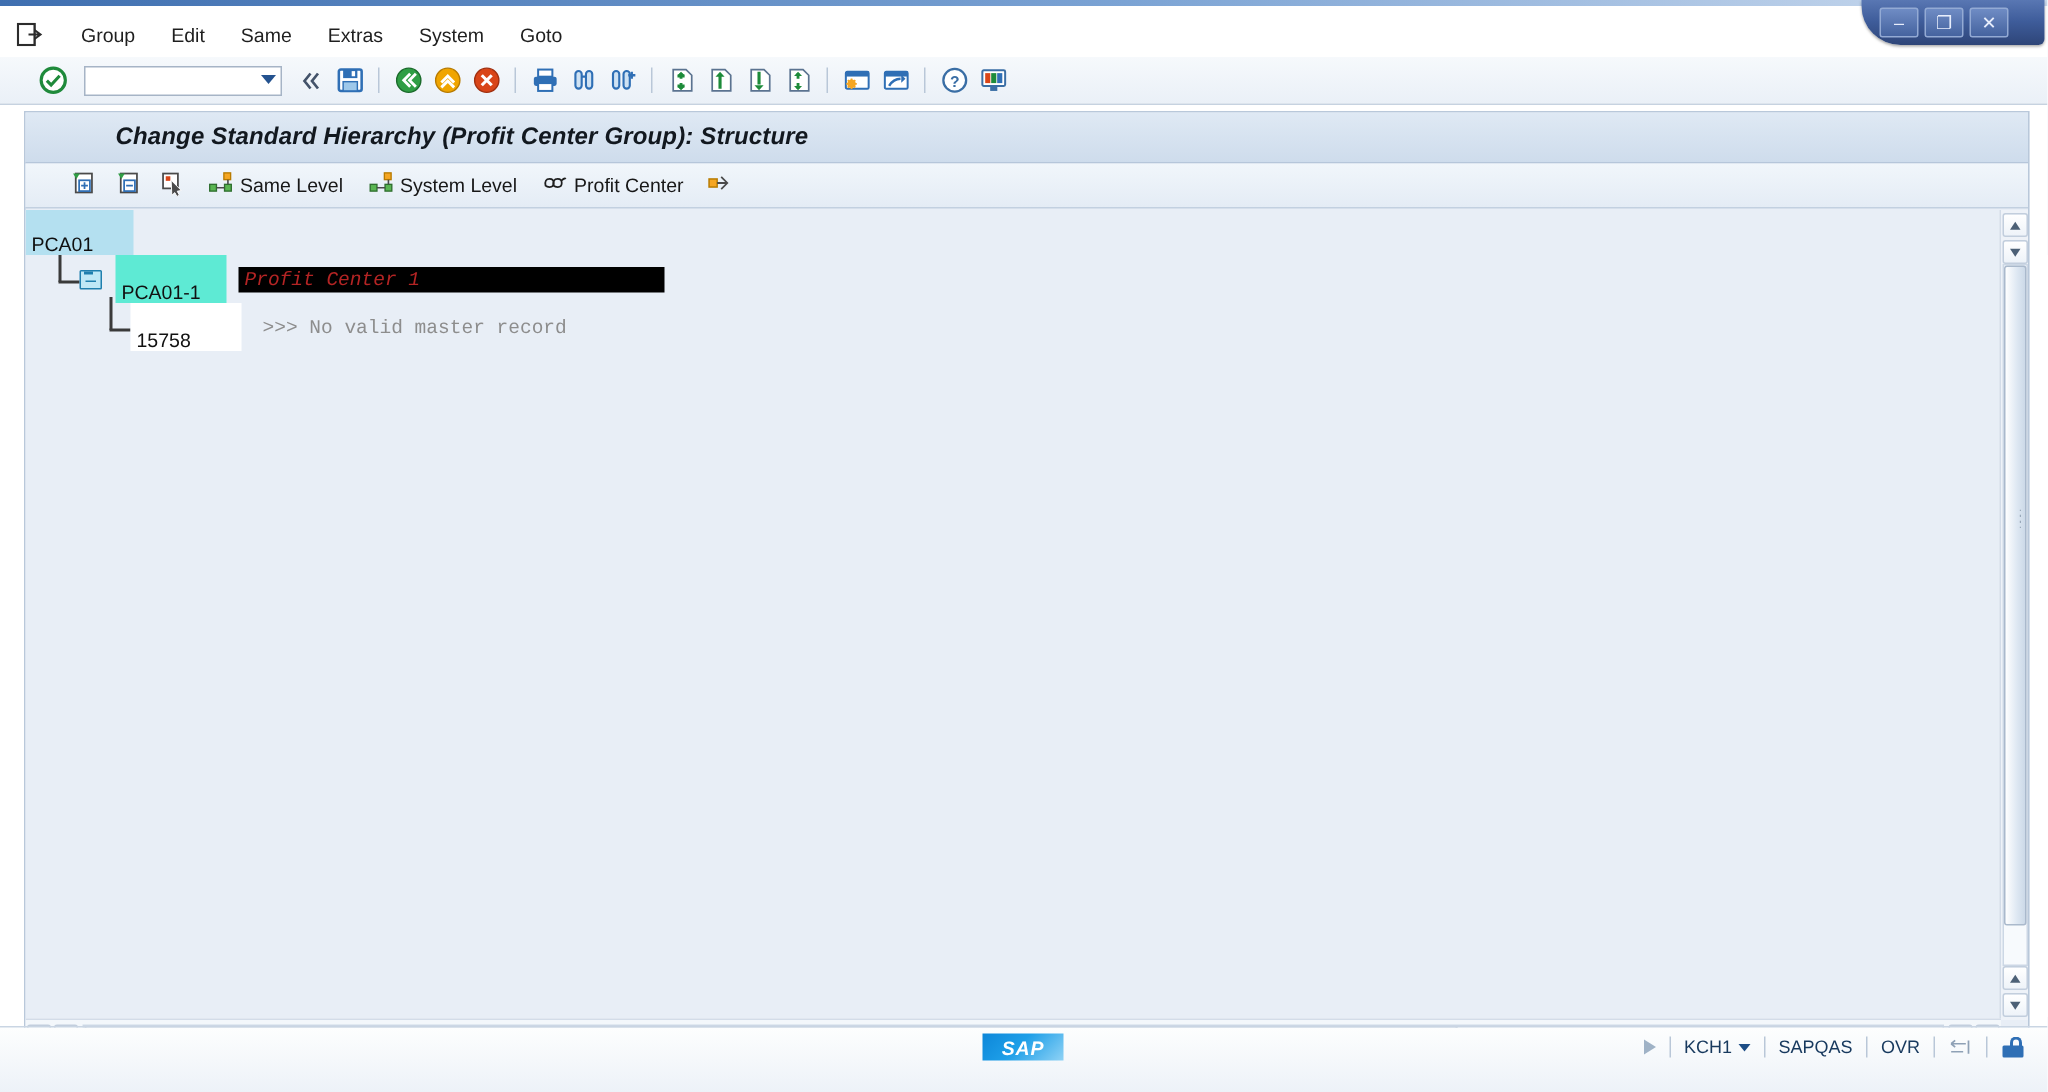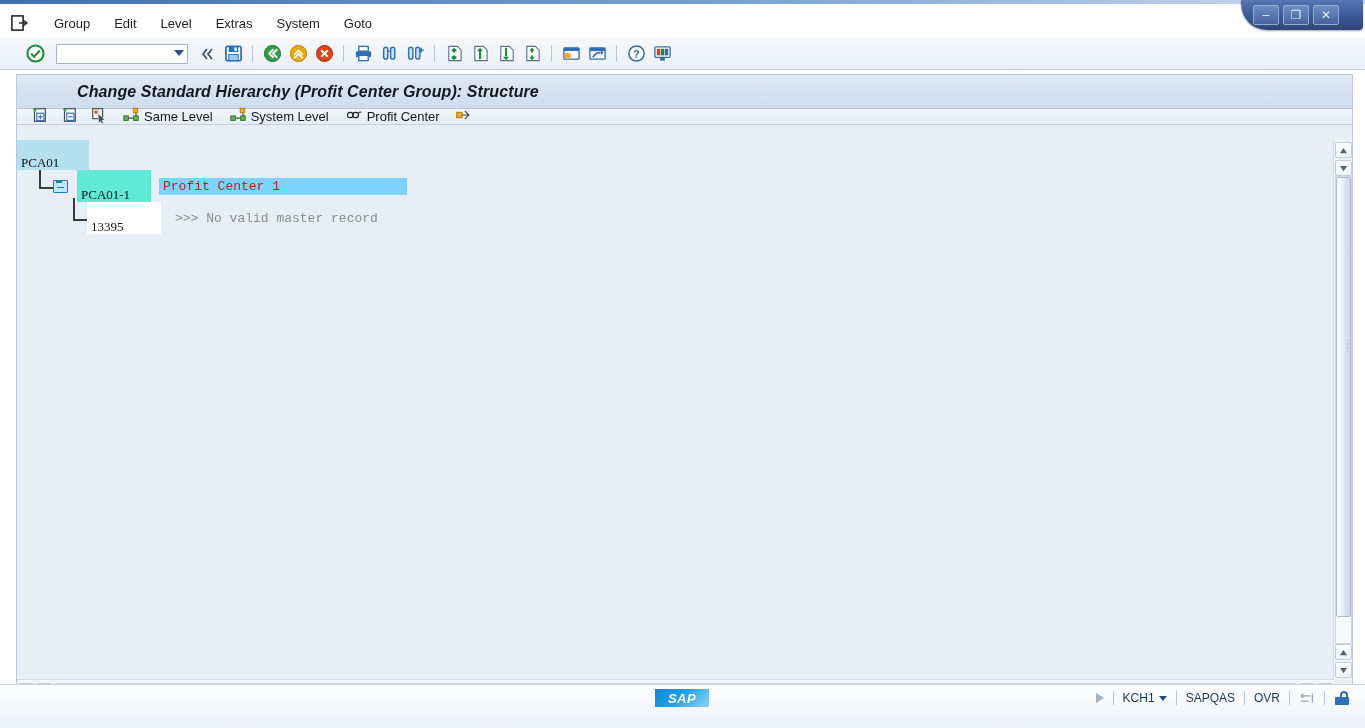--- a/index.html
+++ b/index.html
@@ -96,24 +96,24 @@
     background: linear-gradient(to bottom, #dfe9f4 0%, #cedcec 100%);
     border-bottom: 1px solid #b6c6da;
     display: flex; align-items: center; padding-left: 14px;
   }
   .page-title span {
     font-size: 16px; font-weight: bold; font-style: italic; color: #12181f;
     letter-spacing: .1px;
     margin-left: 46px;
   }
   .app-toolbar {
-    height: 16px; width: 100%;
+    height: 30px; width: 100%;
     background: linear-gradient(to bottom, #f1f6fb 0%, #e4ecf5 100%);
     border-bottom: 1px solid #c2d0e0;
-    display: flex; align-items: center; padding-left: 8px; gap: 2px;
+    display: flex; align-items: center; padding-left: 24px; gap: 2px;
   }
   .atb-btn {
     height: 24px; display: flex; align-items: center; gap: 4px;
     padding: 0 6px; cursor: pointer; border: 1px solid transparent;
     border-radius: 2px; font-size: 13px; color: #171717; white-space: nowrap;
   }
   .atb-icononly { padding: 0 4px; }
 
   
   .tree-area {
@@ -121,35 +121,35 @@
     width: 1317px; height: 540px;
     background: #e8eef6; overflow: hidden;
   }
   .tree-row {
     position: absolute; height: 18px; display: flex; align-items: center;
     font-family: "Liberation Mono", monospace; font-size: 13px;
     white-space: nowrap;
   }
   .node-key {
     height: 17px; line-height: 17px; padding: 16px 4px;
-    font-family: Liberation Serif, serif; font-size: 13px;
+    font-family: Liberation Sans, sans-serif; font-size: 13px;
     color: #0f0f0f;
   }
   .key-sel   { background: #b4e0f0; min-width: 72px; }
   .key-peach { background: #5eead4; min-width: 74px; color:#111; }
   .key-white { background: #ffffff; min-width: 74px; color:#111; }
   .desc-field {
     height: 17px; line-height: 17px; padding: 0 4px;
     font-family: "Liberation Mono", monospace; font-size: 13px;
   }
   .desc-yellow {
     background: #ffeda0; color: #b42424; width: 282px;
     position: relative;
   }
-  .desc-white  { background: #7dd3fc; color: #b42424; width: 248px; }
+  .desc-white  { background: #000000; color: #b42424; width: 284px; font-style: italic; }
   .desc-plain  { background: transparent; color: #8d8d8d; }
 
   .cursor-brk {
     position: absolute; top: -2px; width: 8px; height: 21px;
     border: 2px solid #d81313;
   }
   .cursor-brk.left  { left: -3px;  border-right: none; }
   .cursor-brk.right { right: -4px; border-left: none; }
 
   .tline { position: absolute; background: #3a3a3a; }
@@ -288,21 +288,21 @@
       <path d="M8 8 h7 M12 5 l4 3 l-4 3" fill="none" stroke="#2c2c2c" stroke-width="1.4"></path>
     </svg>
   </div>
   <div class="menu-item">
     <span>Group</span>
   </div>
   <div class="menu-item">
     <span>Edit</span>
   </div>
   <div class="menu-item">
-    <span>Level</span>
+    <span>Same</span>
   </div>
   <div class="menu-item">
     <span>Extras</span>
   </div>
   <div class="menu-item">
     <span>System</span>
   </div>
   <div class="menu-item">
     <span>Goto</span>
   </div>
@@ -561,21 +561,21 @@
       <div class="folder-ico"></div>
       <div style="width:9px"></div>
       <div class="node-key key-peach">PCA01-1</div>
       <div style="width:8px"></div>
       <div class="desc-field desc-white">
         <span>Profit Center 1</span>
       </div>
     </div>
 
     <div class="tree-row" style="left:70px; top:69px;">
-      <div class="node-key key-white">13395</div>
+      <div class="node-key key-white">15758</div>
       <div style="width:10px"></div>
       <div class="desc-field desc-plain">&gt;&gt;&gt; No valid master record</div>
     </div>
   </div>
 
   <div class="vscroll">
     <div class="vs-btn" style="position:absolute;top:1px;left:0;">
       <svg width="9" height="7" viewBox="0 0 10 8">
           <path d="M5 1 L9 7 H1 Z" fill="#4c6076"></path>
         </svg>

